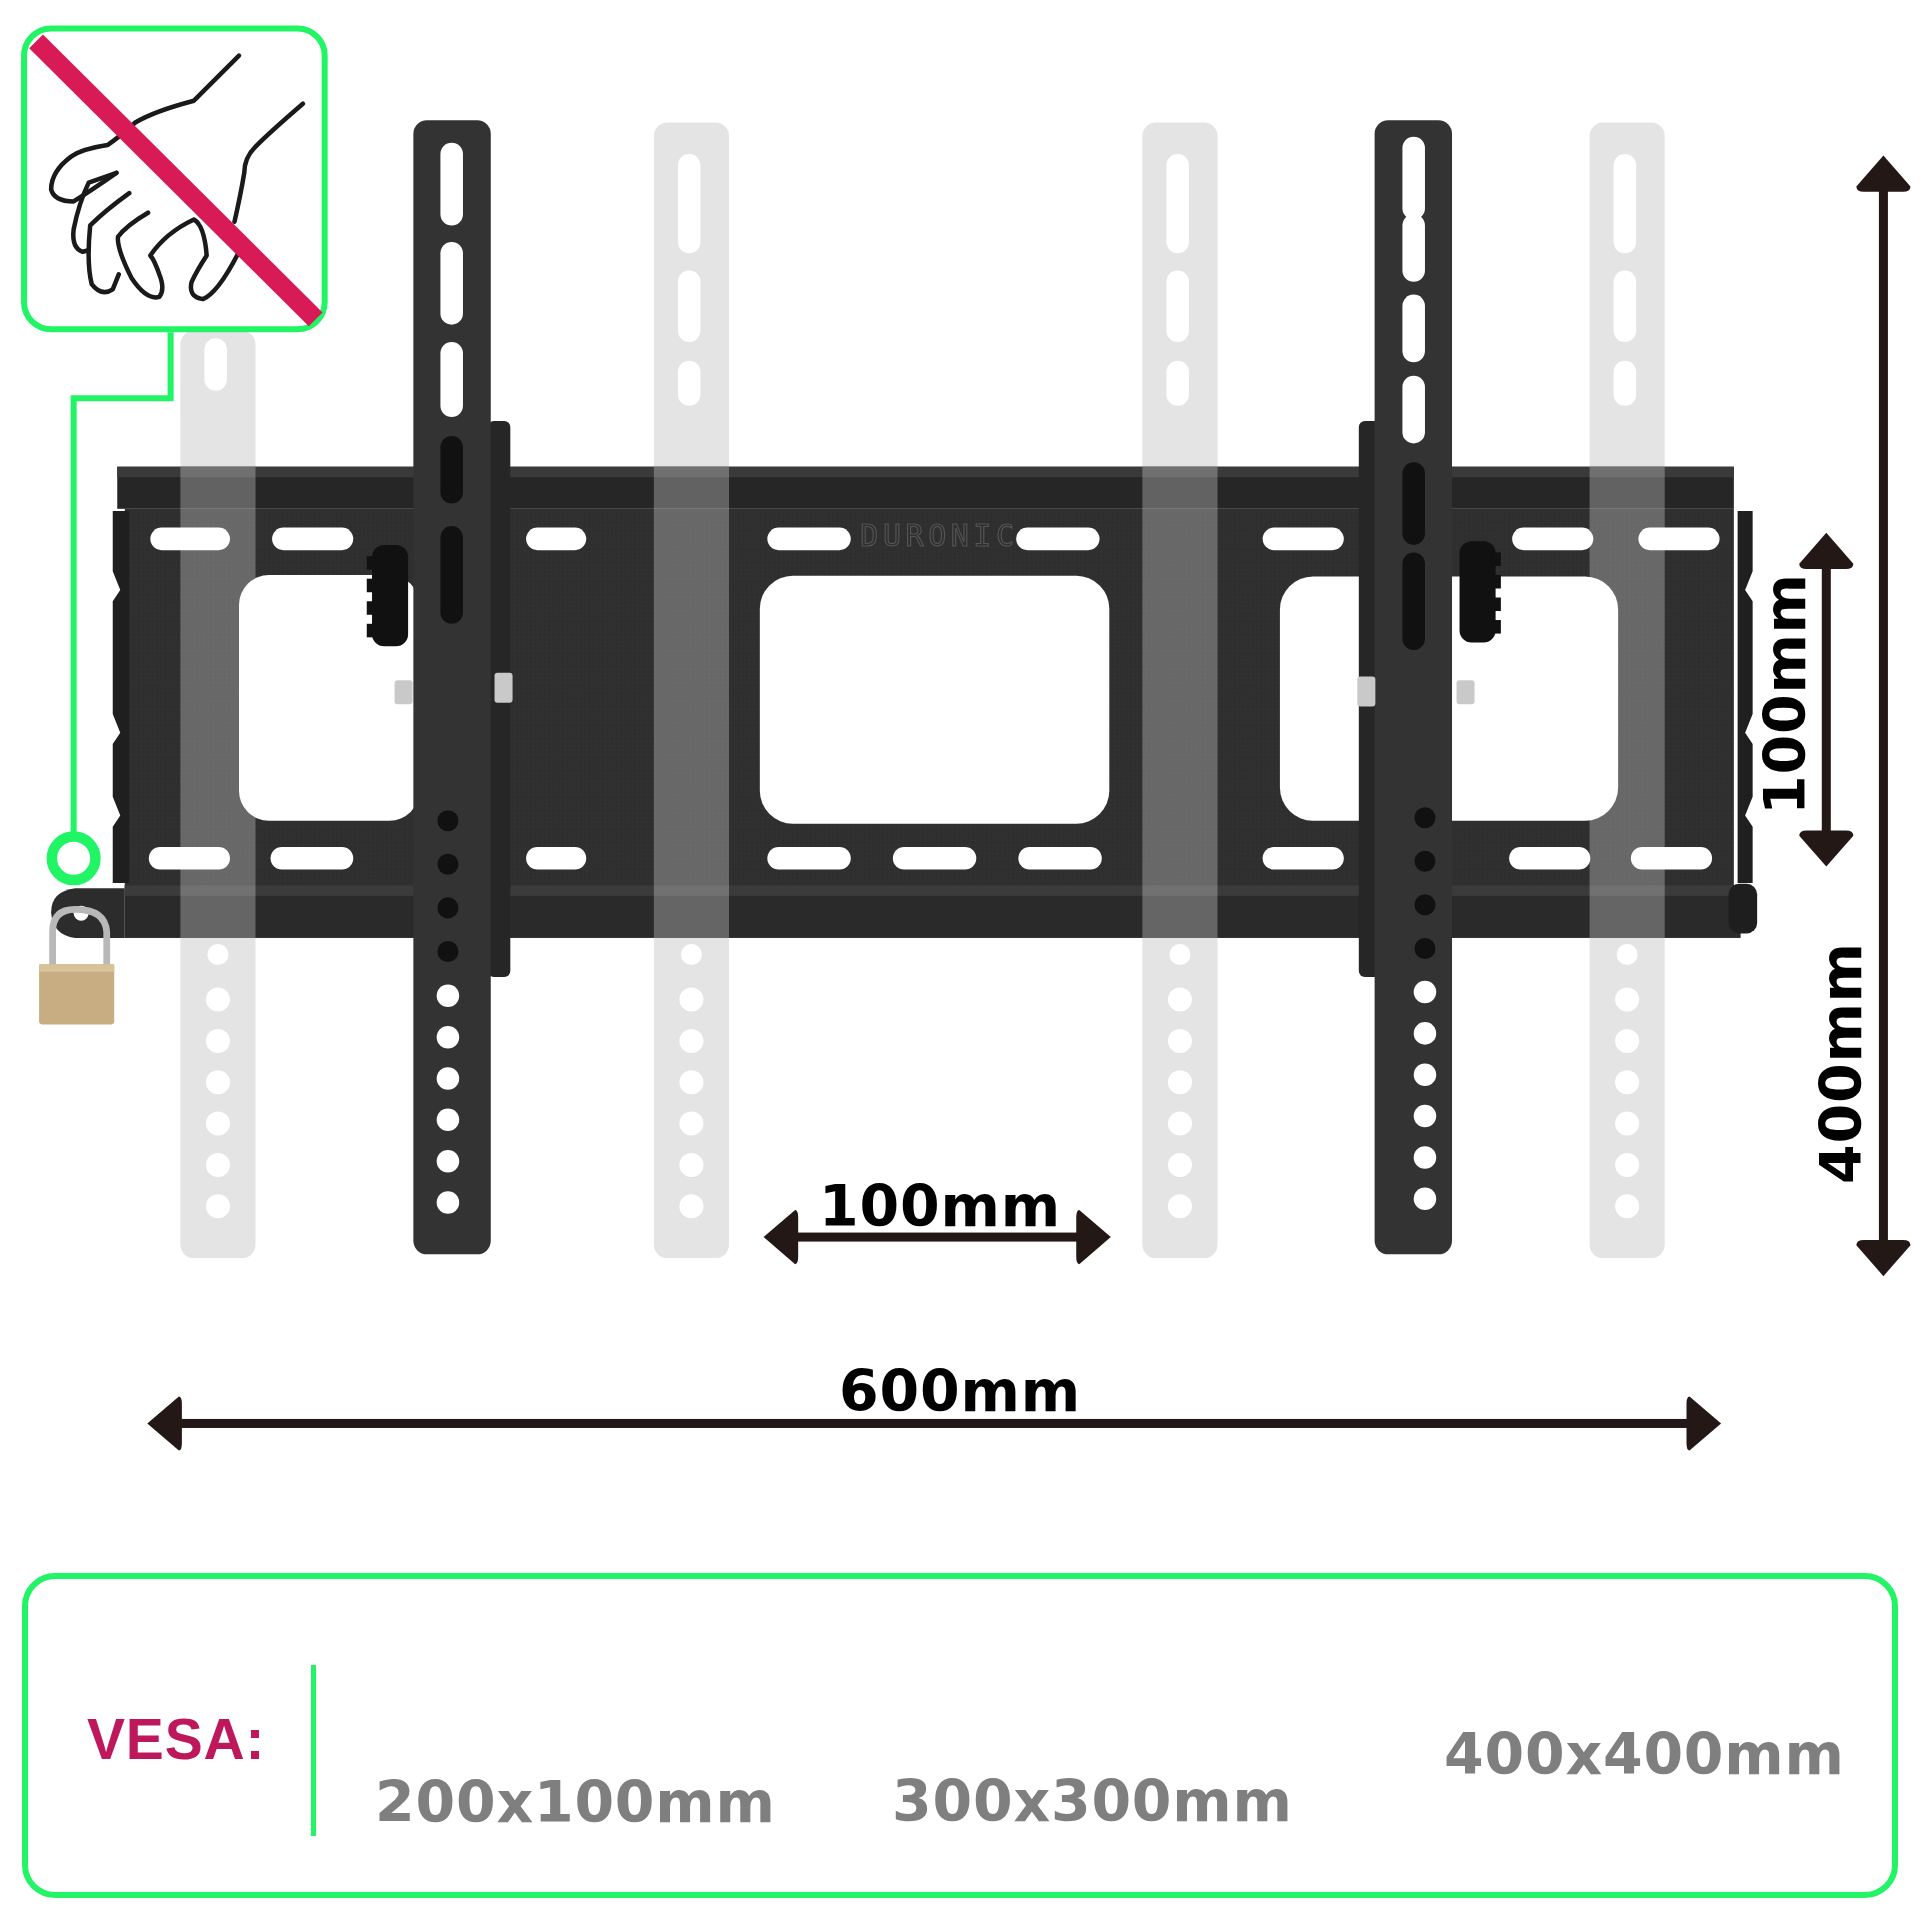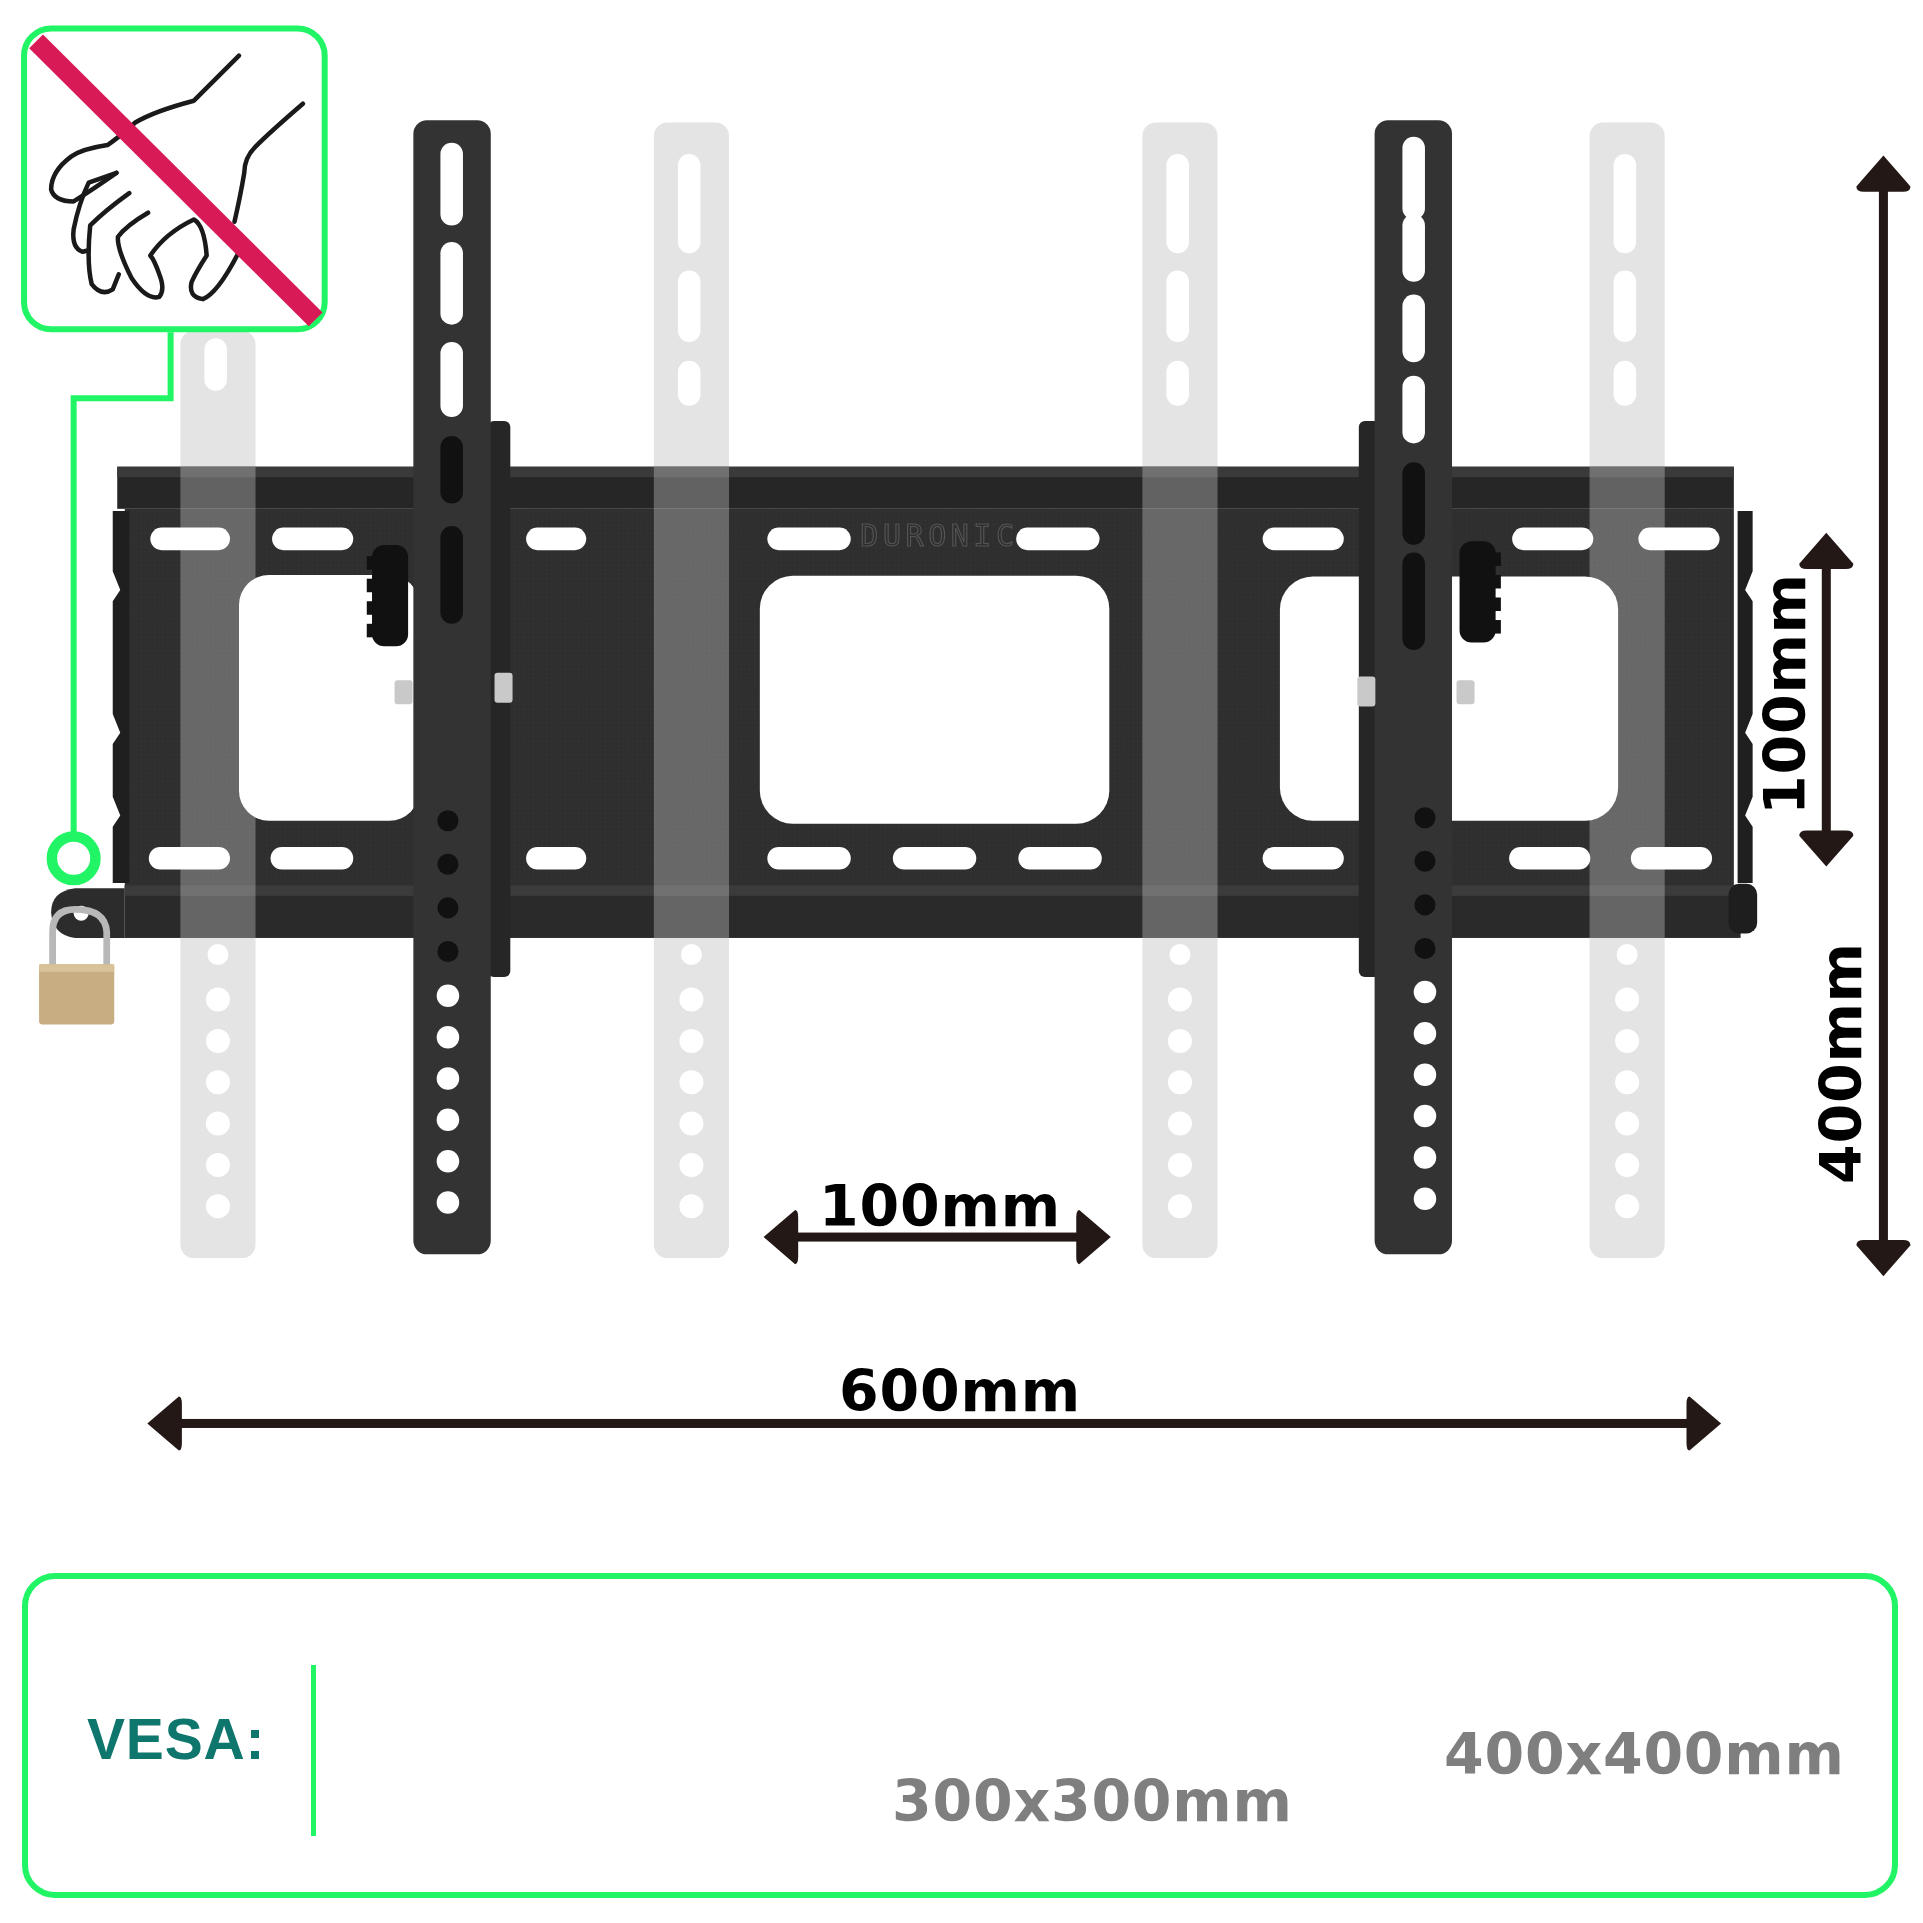--- a/index.html
+++ b/index.html
@@ -6,21 +6,21 @@
   body { width: 1924px; height: 1924px; position: relative; overflow: hidden;
          font-family: "DejaVu Sans", "Liberation Sans", sans-serif; }
   .layer { position: absolute; left: 0; top: 0; width: 1924px; height: 1924px; }
   .dim-label { position: absolute; font-family: "DejaVu Sans", sans-serif; font-weight: bold;
                color: #000; white-space: nowrap; letter-spacing: 0.8px; }
   .dim-h { font-size: 57px; line-height: 57px; transform: translateX(-50%); }
   .dim-v { font-size: 57px; line-height: 57px; transform-origin: 0 0; }
   .vesa-box { position: absolute; left: 22px; top: 1573px; width: 1876px; height: 325px;
               border: 6px solid #22f565; border-radius: 33px; box-sizing: border-box; background: #fff; }
   .vesa-label { position: absolute; left: 59px; top: 132px; font-family: "Liberation Sans", sans-serif;
-                font-weight: bold; font-size: 57px; line-height: 57px; color: #0f766e; letter-spacing: 0.8px; }
+                font-weight: bold; font-size: 57px; line-height: 57px; color: #be185d; letter-spacing: 0.8px; }
   .vesa-divider { position: absolute; left: 283px; top: 86px; width: 5.3px; height: 171px; background: #22f565; }
   .vesa-size { position: absolute; font-family: "DejaVu Sans", sans-serif; font-weight: bold;
                font-size: 57px; line-height: 57px; color: #7f7f7f; white-space: nowrap; letter-spacing: 0.8px; }
 </style>
 </head>
 <body>
 
 <svg class="layer" width="1924" height="1924" viewBox="0 0 2560 2560" xmlns="http://www.w3.org/2000/svg">
   <defs>
     <pattern id="grain" width="6" height="6" patternUnits="userSpaceOnUse">
@@ -258,18 +258,19 @@
 
 <div class="dim-label dim-h" style="left:940px; top:1178px;">100mm</div>
 <div class="dim-label dim-h" style="left:960px; top:1363px;">600mm</div>
 <div class="dim-label dim-v" style="left:1757px; top:815px; transform: rotate(-90deg);">100mm</div>
 <div class="dim-label dim-v" style="left:1813px; top:1184px; transform: rotate(-90deg);">400mm</div>
 
 <div class="vesa-box">
   <div class="vesa-label">VESA:</div>
   <div class="vesa-divider"></div>
 
+  <div class="vesa-size" style="left:347px; top:195px;">200x100mm</div>
 
   <div class="vesa-size" style="left:864px; top:194px;">300x300mm</div>
 
   <div class="vesa-size" style="left:1416px; top:147px;">400x400mm</div>
 </div>
 
 
 </body></html>

